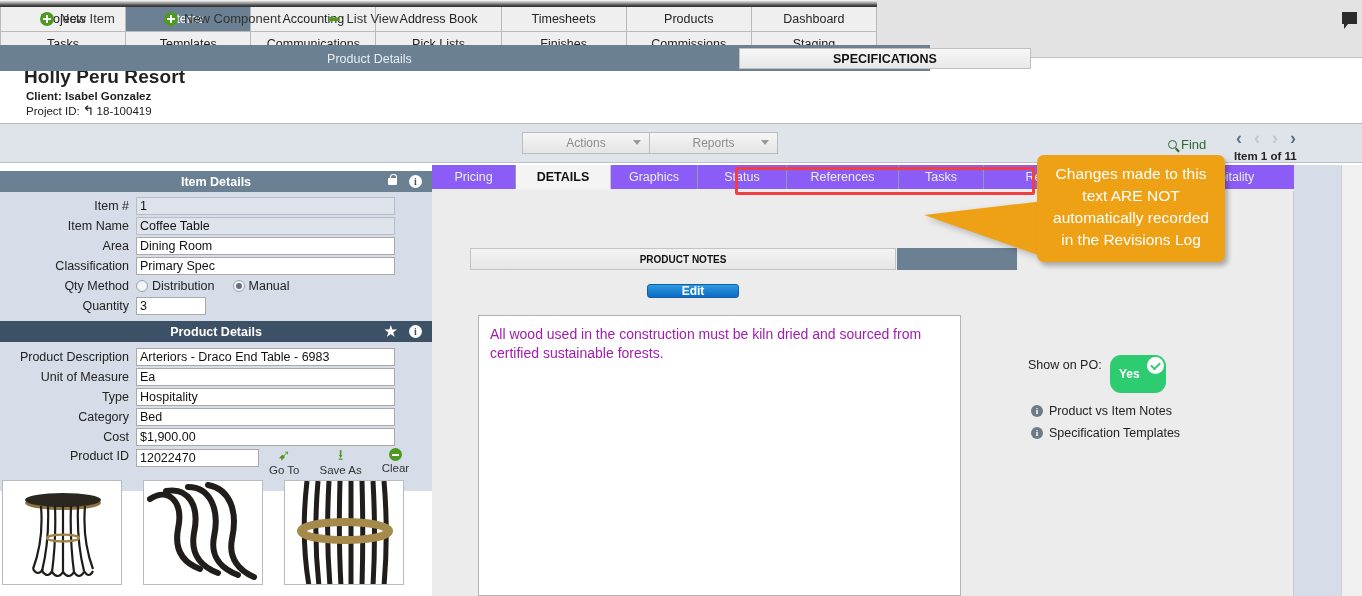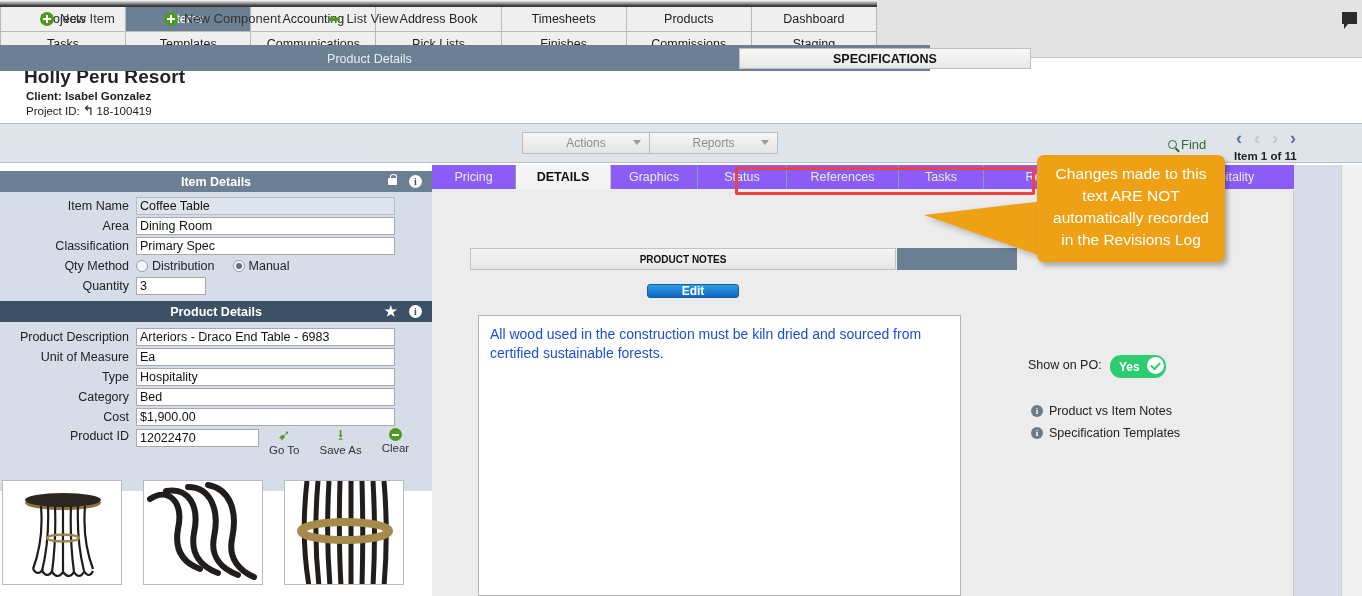--- a/index.html
+++ b/index.html
@@ -317,33 +317,33 @@
     border: 1px solid #1261a8; border-radius: 3px;
     color: #fff; font-size: 12px; font-weight: bold;
     display: flex; align-items: center; justify-content: center;
     cursor: pointer;
   }
   .notes-box {
     position: absolute; left: 8px; top: 67px;
     width: 483px; height: 281px;
     background: #ffffff; border: 1px solid #b4b4b4;
     padding: 9px 11px;
-    font-size: 14px; color: #1d4ed8; line-height: 19px;
+    font-size: 14px; color: #a21caf; line-height: 19px;
   }
   .blue-bar-r {
     position: absolute; left: 875px; top: 12px;
     width: 133px; height: 22px; background: #6b8193;
   }
   .showpo-label {
     position: absolute; left: 1028px; top: 358px;
     font-size: 12.5px; color: #222;
   }
   .toggle {
     position: absolute; left: 1110px; top: 355px;
-    width: 56px; height: 23px; border-radius: 11px;
+    width: 56px; height: 38px; border-radius: 11px;
     background: #2ecc71;
     display: flex; align-items: center;
     cursor: pointer;
   }
   .toggle .tg-text {
     color: #fff; font-size: 12px; font-weight: bold;
     margin-left: 9px;
   }
   .toggle .tg-knob {
     position: absolute; right: 2px; top: 2px;
@@ -493,20 +493,24 @@
 
     <div class="panel-head">
       <span>Item Details</span>
       <span class="head-icons">
         <span class="ico-lock"></span>
         <span class="ico-i">i</span>
       </span>
     </div>
 
     <div style="padding-top:4px;">
+      <div class="field-row">
+        <div class="f-label">Item #</div>
+        <div class="f-input readonly w-260">1</div>
+      </div>
       <div class="field-row">
         <div class="f-label">Item Name</div>
         <div class="f-input readonly w-260">Coffee Table</div>
       </div>
       <div class="field-row">
         <div class="f-label">Area</div>
         <div class="f-input w-260">Dining Room</div>
       </div>
       <div class="field-row">
         <div class="f-label">Classification</div>

